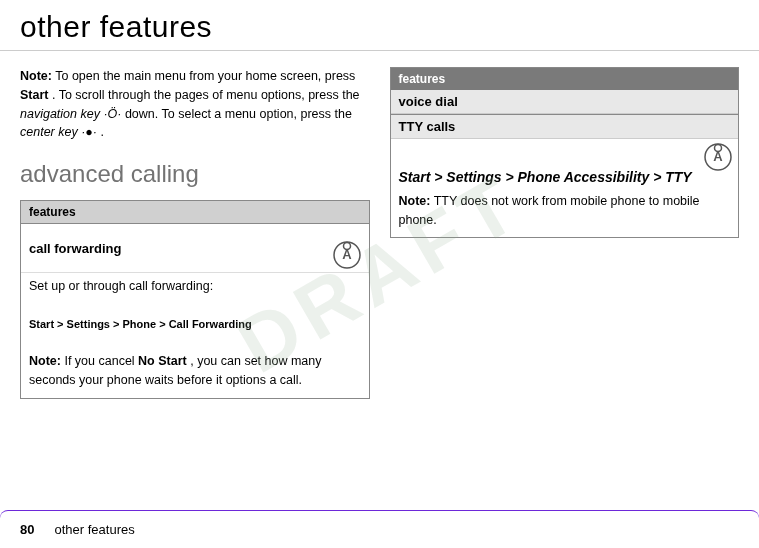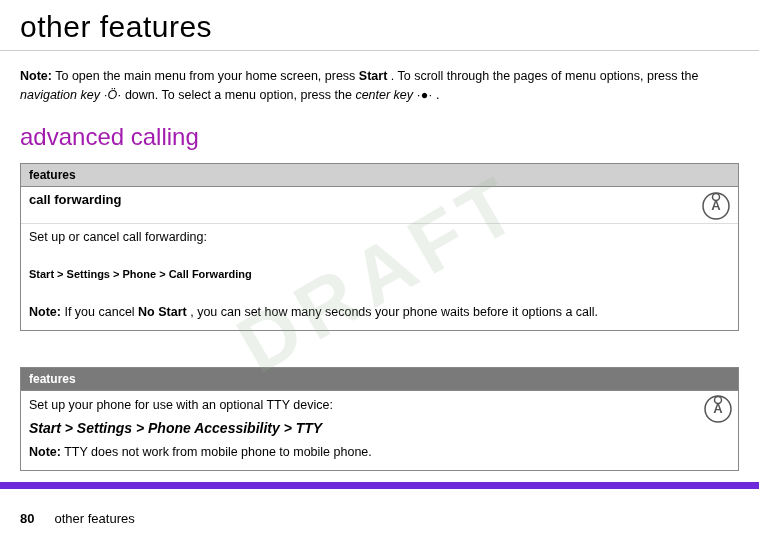--- a/index.html
+++ b/index.html
@@ -31,21 +31,21 @@
     .page-header h1 {
       font-size: 30px;
       font-weight: normal;
       color: #000000;
       letter-spacing: 0.5px;
     }
 
     
     .content-area {
       display: flex;
-      flex-direction: column;
+      flex-direction: row;
       padding: 0 20px;
       gap: 20px;
       height: calc(548px - 120px);
     }
 
     
     .left-column {
       flex: 1;
       padding-top: 16px;
     }
@@ -61,21 +61,21 @@
       font-weight: bold;
     }
 
     .intro-note .italic {
       font-style: italic;
     }
 
     .section-heading {
       font-size: 24px;
       font-weight: normal;
-      color: #a21caf;
+      color: #737373;
       margin-bottom: 12px;
     }
 
     
     .feature-table {
       border: 1px solid #888888;
       width: 100%;
     }
 
     .feature-table-header {
@@ -90,21 +90,21 @@
     .feature-row {
       border-bottom: 1px solid #888888;
     }
 
     .feature-row:last-child {
       border-bottom: none;
     }
 
     .feature-row-header {
       background: #ffffff;
-      padding: 5px 8px 3px 8px;
+      padding: 17px 8px 3px 8px;
       display: flex;
       justify-content: space-between;
       align-items: flex-start;
       border-bottom: 1px solid #dddddd;
     }
 
     .feature-row-header .feature-name {
       font-weight: bold;
       font-size: 13px;
       color: #000;
@@ -198,26 +198,27 @@
       float: right;
       margin-left: 6px;
     }
 
     
     .page-footer {
       position: absolute;
       bottom: 0;
       left: 0;
       width: 100%;
-      padding: 22px 20px;
-      border-top: 7px solid #6d28d9;
+      padding: 11px 20px;
+      border-top: 1px solid #6d28d9;
       display: flex;
       align-items: center;
       gap: 20px;
       background: #ffffff;
+      border-radius: 8px;
     }
 
     .footer-page-num {
       font-size: 13px;
       font-weight: bold;
       color: #000;
     }
 
     .footer-title {
       font-size: 13px;
@@ -289,49 +290,52 @@
           <div class="feature-row-header">
             <span class="feature-name">call forwarding</span>
 
             <svg class="a11y-circle access-icon-left" viewBox="0 0 28 28">
               <circle cx="14" cy="5" r="3.5" fill="none" stroke="#555" stroke-width="1.5"></circle>
               <text x="14" y="18" text-anchor="middle" font-size="13" font-weight="bold" fill="#555" font-family="Arial">A</text>
               <circle cx="14" cy="14" r="13" fill="none" stroke="#555" stroke-width="1.5"></circle>
             </svg>
           </div>
           <div class="feature-row-body">
-            <span>Set up or cancel call forwarding:</span>
+            <span>Set up or through call forwarding:</span>
             <span class="nav-path">Start &gt; Settings &gt; Phone &gt; Call Forwarding</span>
             <span class="note-bold">Note:</span>
             <span> If you cancel </span>
             <strong>No Start</strong>
             <span>, you can set how many seconds your phone waits before it options a call.</span>
           </div>
         </div>
       </div>
 
     </div>
 
     <div class="right-column">
 
       <div class="feature-table-right">
         <div class="ft-header">features</div>
 
         <div class="ft-section">
+          <div class="ft-section-title">voice dial</div>
         </div>
 
         <div class="ft-section">
+          <div class="ft-section-title">
+            <span>TTY calls</span>
+          </div>
           <div class="ft-section-body">
             
             <svg class="a11y-circle access-icon" viewBox="0 0 28 28">
               <circle cx="14" cy="5" r="3.5" fill="none" stroke="#555" stroke-width="1.5"></circle>
               <text x="14" y="18" text-anchor="middle" font-size="13" font-weight="bold" fill="#555" font-family="Arial">A</text>
               <circle cx="14" cy="14" r="13" fill="none" stroke="#555" stroke-width="1.5"></circle>
             </svg>
-            <span>Set up your phone for use with an optional TTY device:</span>
             <br>
             <span class="nav-path">Start &gt; Settings &gt; Phone Accessibility &gt; TTY</span>
             <span class="note-bold">Note:</span>
             <span> TTY does not work from mobile phone to mobile phone.</span>
           </div>
         </div>
 
       </div>
 
     </div>

